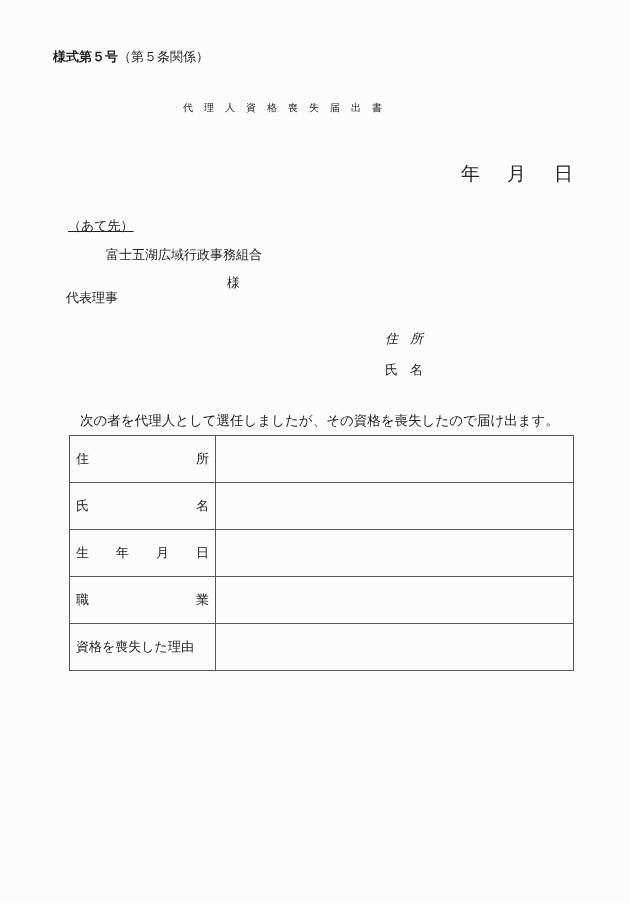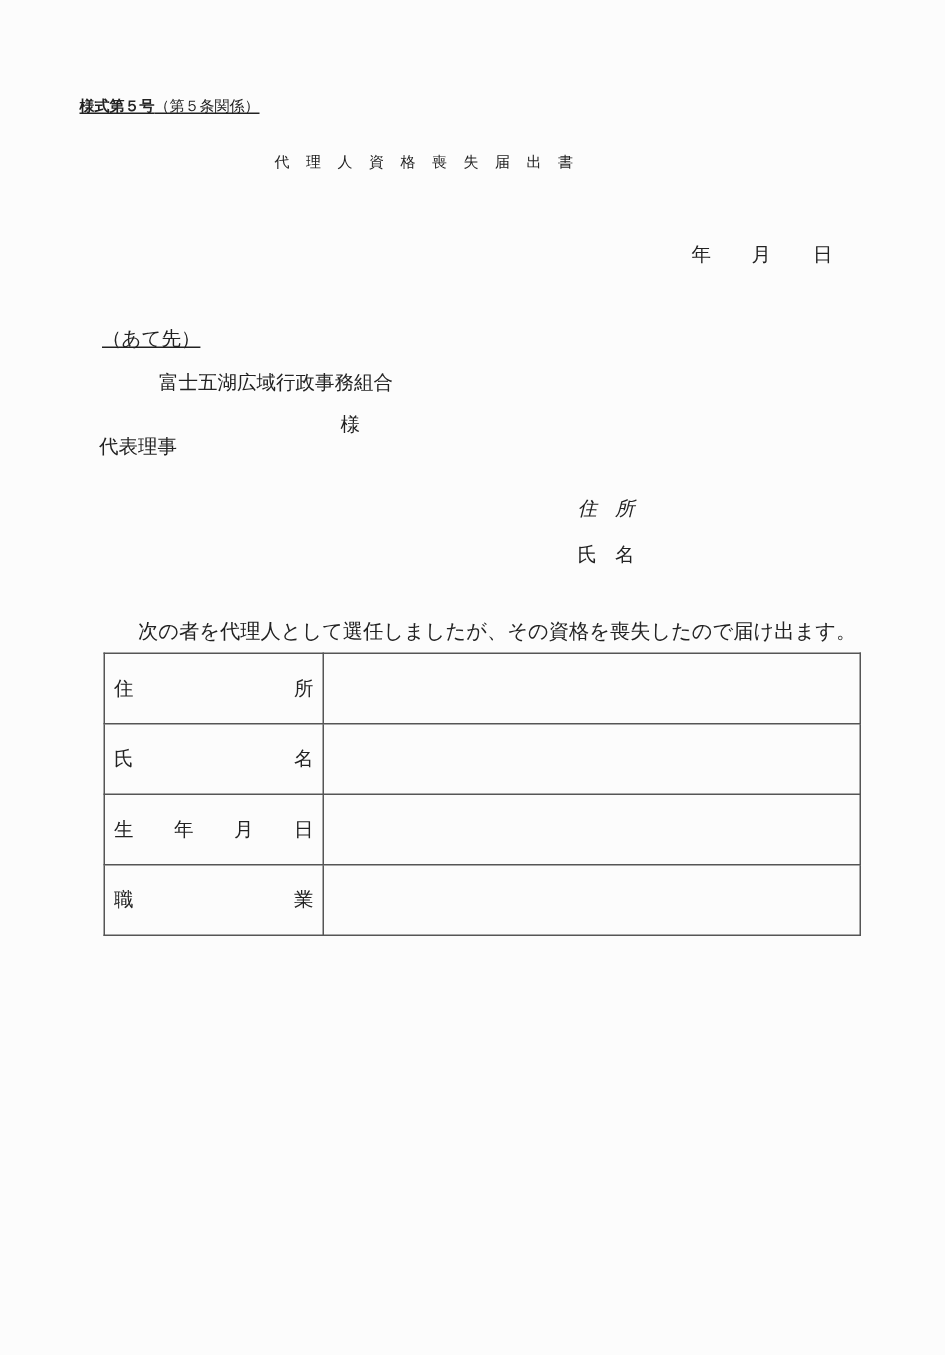--- a/index.html
+++ b/index.html
@@ -1,35 +1,35 @@
 <!DOCTYPE html>
 <html><head>
 <meta charset="utf-8">
 <style>
   html, body { margin:0; padding:0; }
   body {
     width:630px; height:903px; background:#fcfcfc; position:relative; overflow:hidden;
     font-family:"DejaVu Serif","Liberation Serif",serif; color:#222; font-size:13px;
   }
   .abs { position:absolute; white-space:nowrap; }
-  .form-no { left:53px; top:64px; font-size:10px;text-decoration:underline; }
+  .form-no { left:53px; top:48px; font-size:13px; }
   .form-no .b { font-weight:bold; }
   .title { left:183px; top:101px; font-size:10px; letter-spacing:11px; }
-  .date { left:461px; top:161px; font-size:13px; }
+  .date { left:461px; top:161px; font-size:19px; }
   .date span { display:inline-block; }
   .date .g1 { margin-right:27px; }
   .date .g2 { margin-right:28px; }
   .addressee-label { left:68px; top:217px;text-decoration:underline; }
   .org { left:66px; top:246px;margin-left:40px; }
   .rep { left:66px; top:289px;text-align:center; }
   .sama { left:227px; top:274px; }
   .app-addr { left:385px; top:330px;font-style:italic; }
   .app-name { left:385px; top:361px; }
   .app-addr span, .app-name span { display:inline-block; margin-right:12px; }
-  .stmt { left:80px; top:412px; font-size:13.5px;margin-left:12px; }
+  .stmt { left:80px; top:412px; font-size:13.5px; }
   table.main {
     position:absolute; left:69px; top:435px; width:505px; border-collapse:collapse;
   }
   table.main td { border:1px solid #555; height:46px; padding:0; }
   table.main td.label { width:133px; padding:0 6px; font-size:13px; }
   .spread { display:flex; justify-content:space-between; }
 </style>
 </head>
 <body>
 
@@ -90,14 +90,18 @@
   </tr>
   <tr>
     <td class="label">
           <div class="spread">
             <span>職</span>
             <span>業</span>
           </div>
         </td>
     <td></td>
   </tr>
+  <tr>
+    <td class="label"><span>資格を喪失した理由</span></td>
+    <td></td>
+  </tr>
 </tbody>
   </table>
 
 </body></html>

